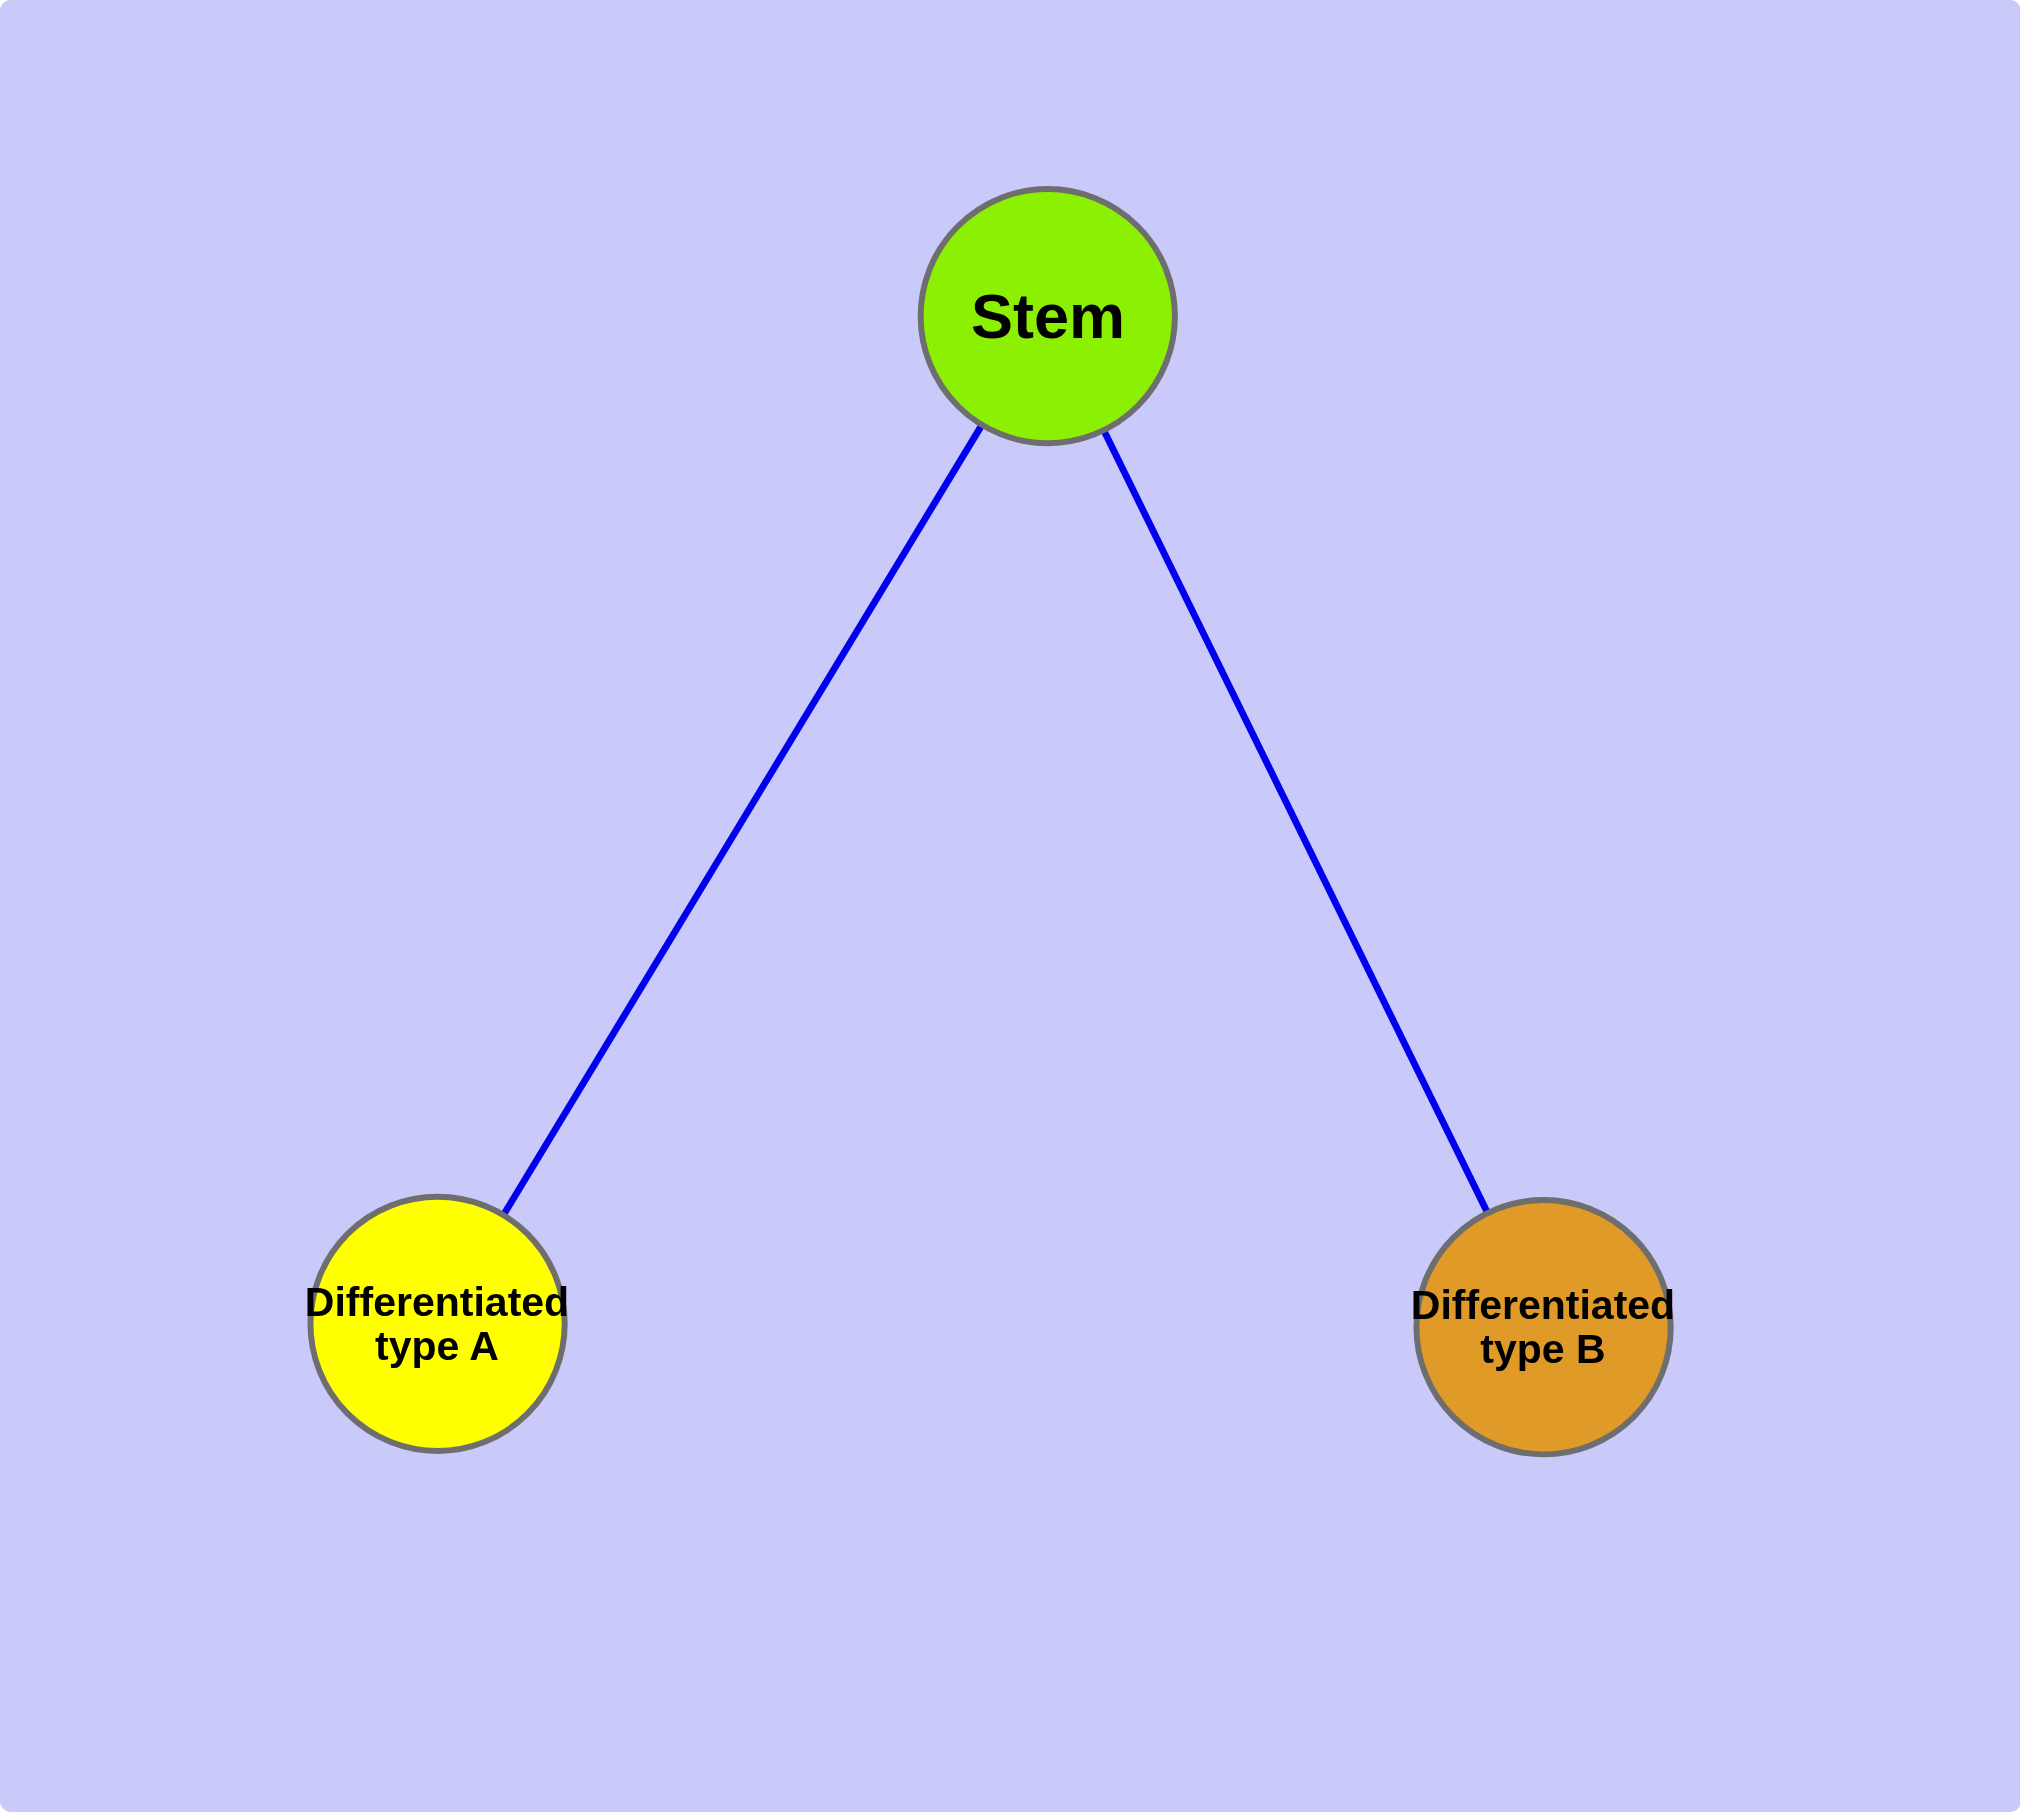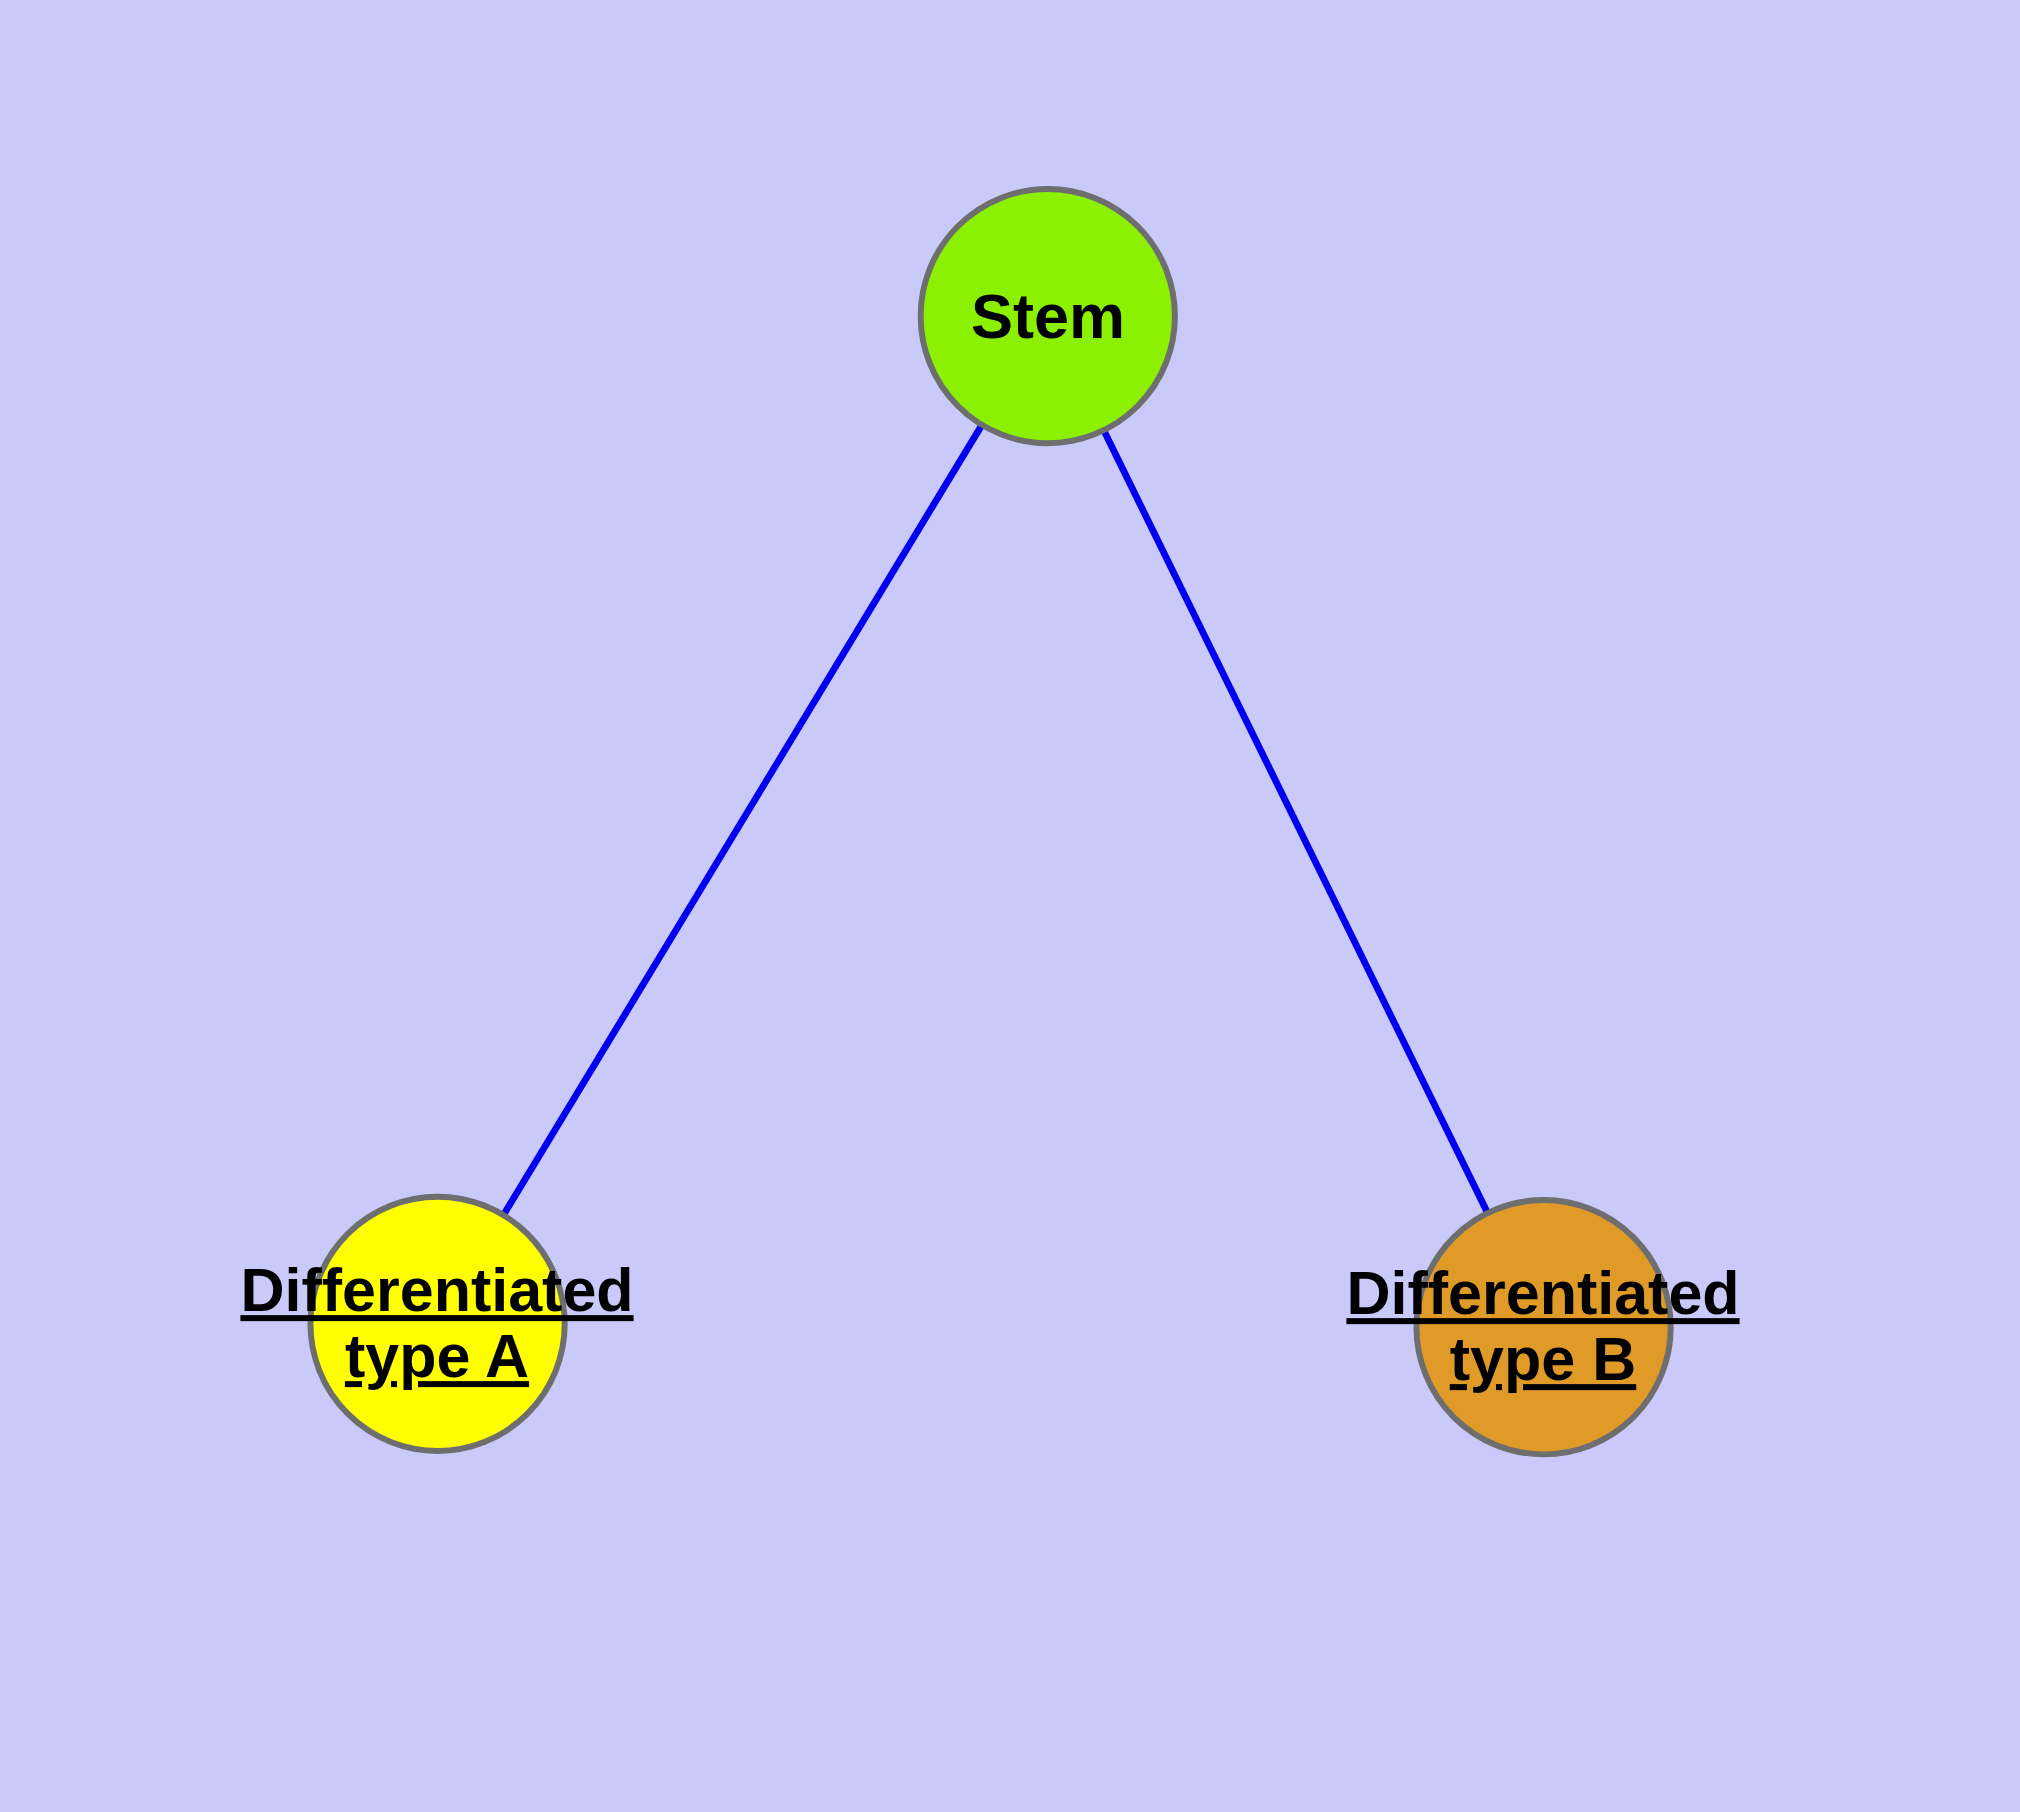--- a/index.html
+++ b/index.html
@@ -7,20 +7,21 @@
     margin: 0;
     padding: 0;
     background: #ffffff;
   }
   #canvas {
     position: relative;
     width: 2021px;
     height: 1812px;
     overflow: hidden;
     font-family: "Liberation Sans", "DejaVu Sans", sans-serif;
+    border-radius: 11px;
   }
   #plot-background {
     position: absolute;
     left: 0;
     top: 0;
     width: 100%;
     height: 100%;
   }
   #graph-svg {
     position: absolute;
@@ -36,22 +37,21 @@
     color: #000000;
     line-height: 1.08;
     white-space: pre;
     pointer-events: none;
     transform: translate(-50%, -50%);
   }
   .node-label.root {
     font-size: 63px;
   }
   .node-label.leaf {
-    font-size: 61px;
-    text-decoration: underline;
+    font-size: 41px;
   }
 </style>
 </head>
 <body>
 
 <div id="canvas" style="width: 2021px; height: 1812px;">
 
   <div id="plot-background" style="background: rgb(201, 201, 250);"></div>
 
   <svg id="graph-svg" viewBox="0 0 2384 2138" xmlns="http://www.w3.org/2000/svg">

